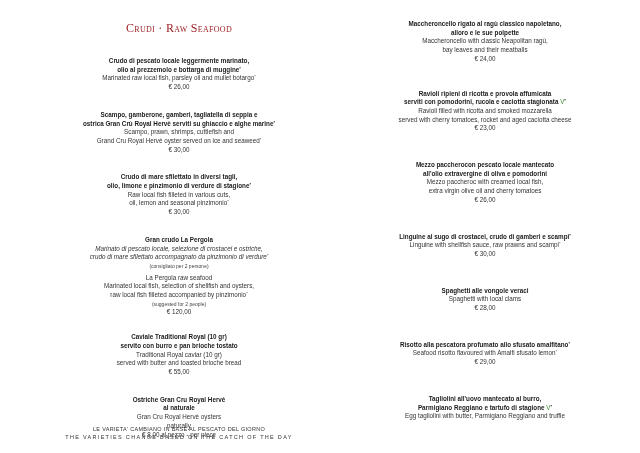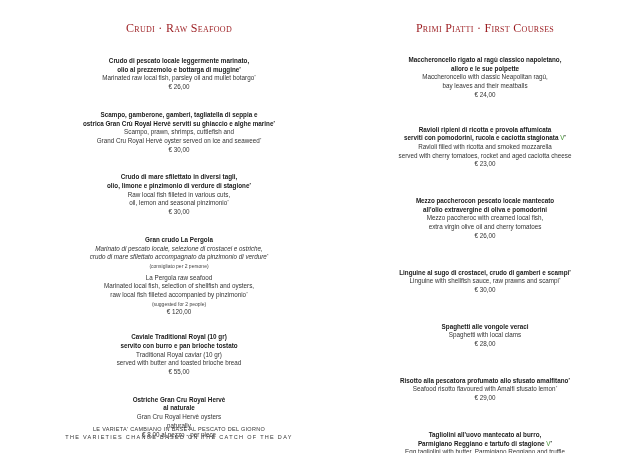--- a/index.html
+++ b/index.html
@@ -90,21 +90,20 @@
   </div>
 
 </div>
 
 <div class="footer">
   <div>LE VARIETA' CAMBIANO IN BASE AL PESCATO DEL GIORNO</div>
   <div class="l2">THE VARIETIES CHANGE BASED ON THE CATCH OF THE DAY</div>
 </div>
 
 <div class="col col-right">
-  <h2 class="section-title">Primi Piatti · First Courses</h2>
 
   <div class="item" style="margin-top:20px">
     <div class="it">Maccheroncello rigato al ragù classico napoletano,</div>
     <div class="it">alloro e le sue polpette</div>
     <div class="en">Maccheroncello with classic Neapolitan ragù,</div>
     <div class="en">bay leaves and their meatballs</div>
     <div class="price">€ 24,00</div>
   </div>
 
   <div class="item" style="margin-top:26px">

